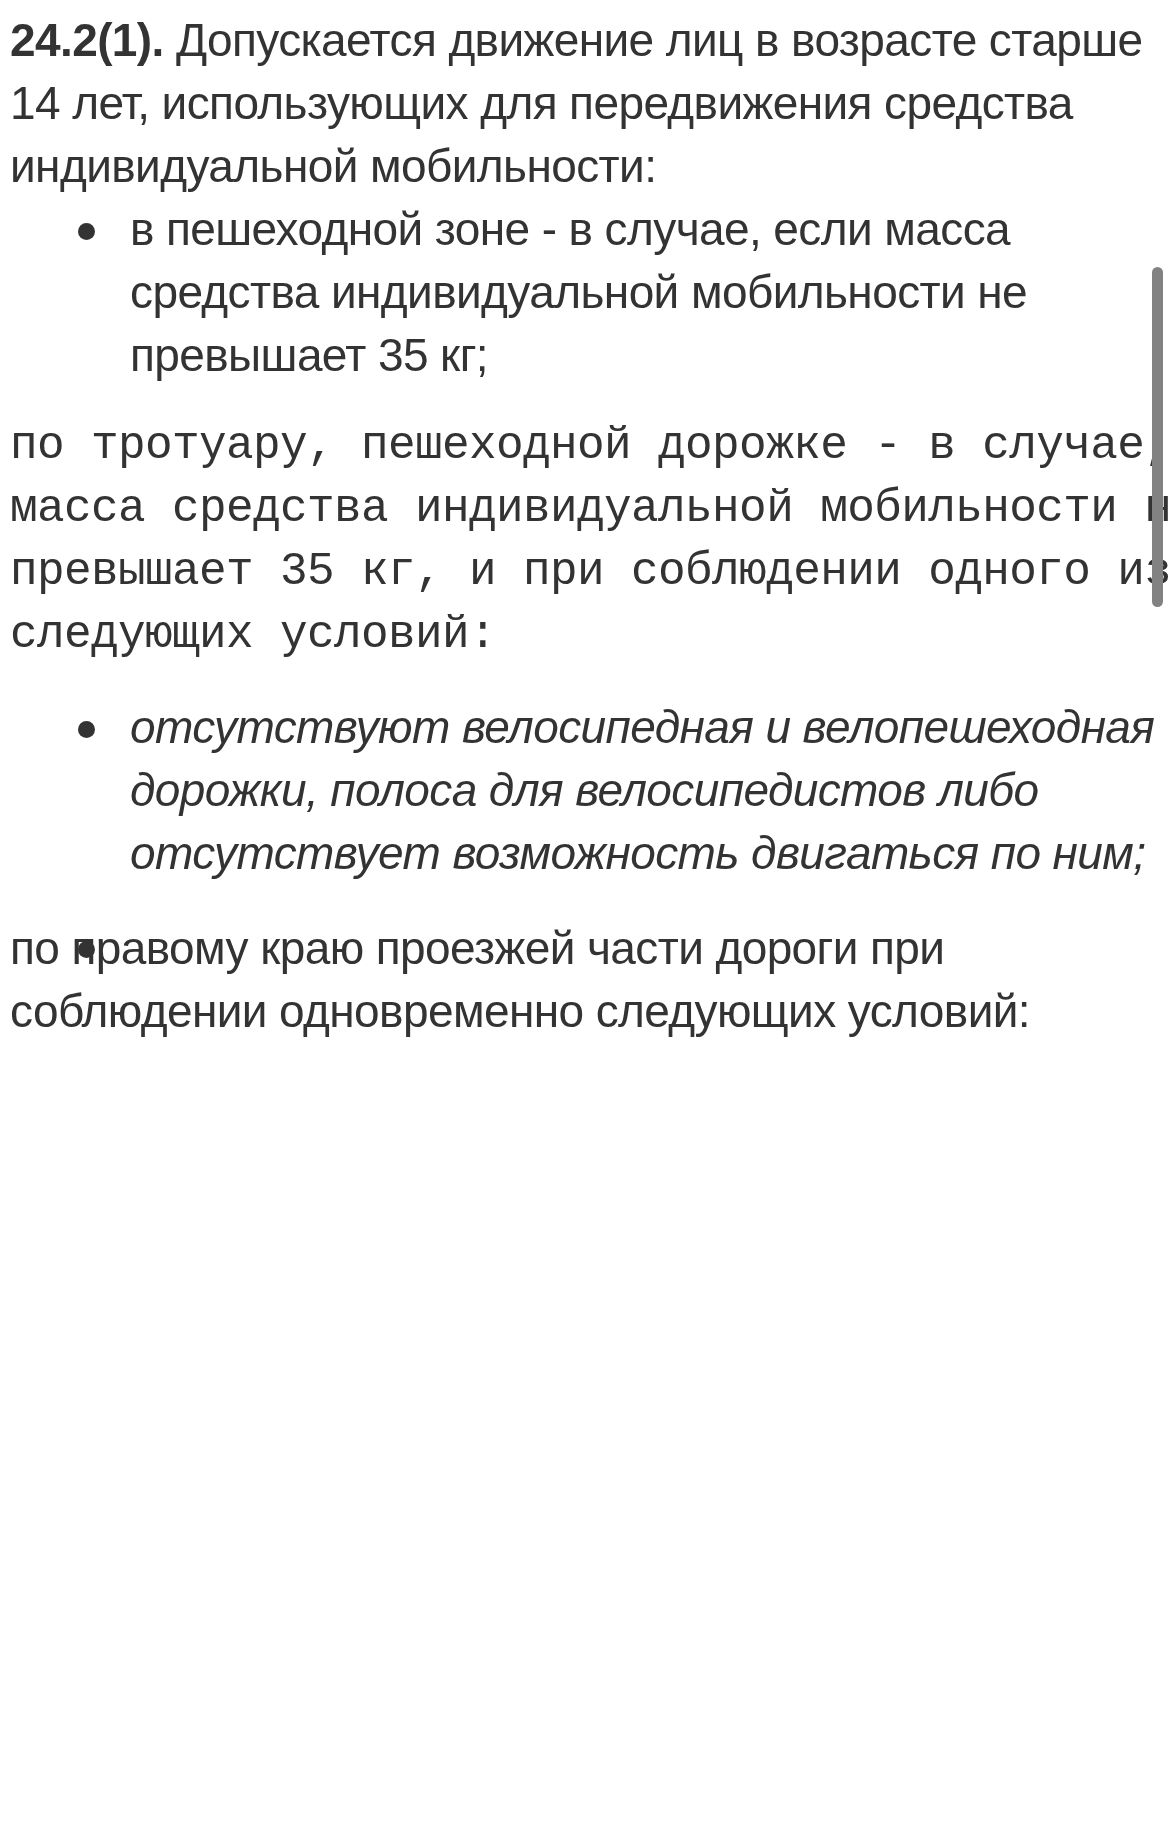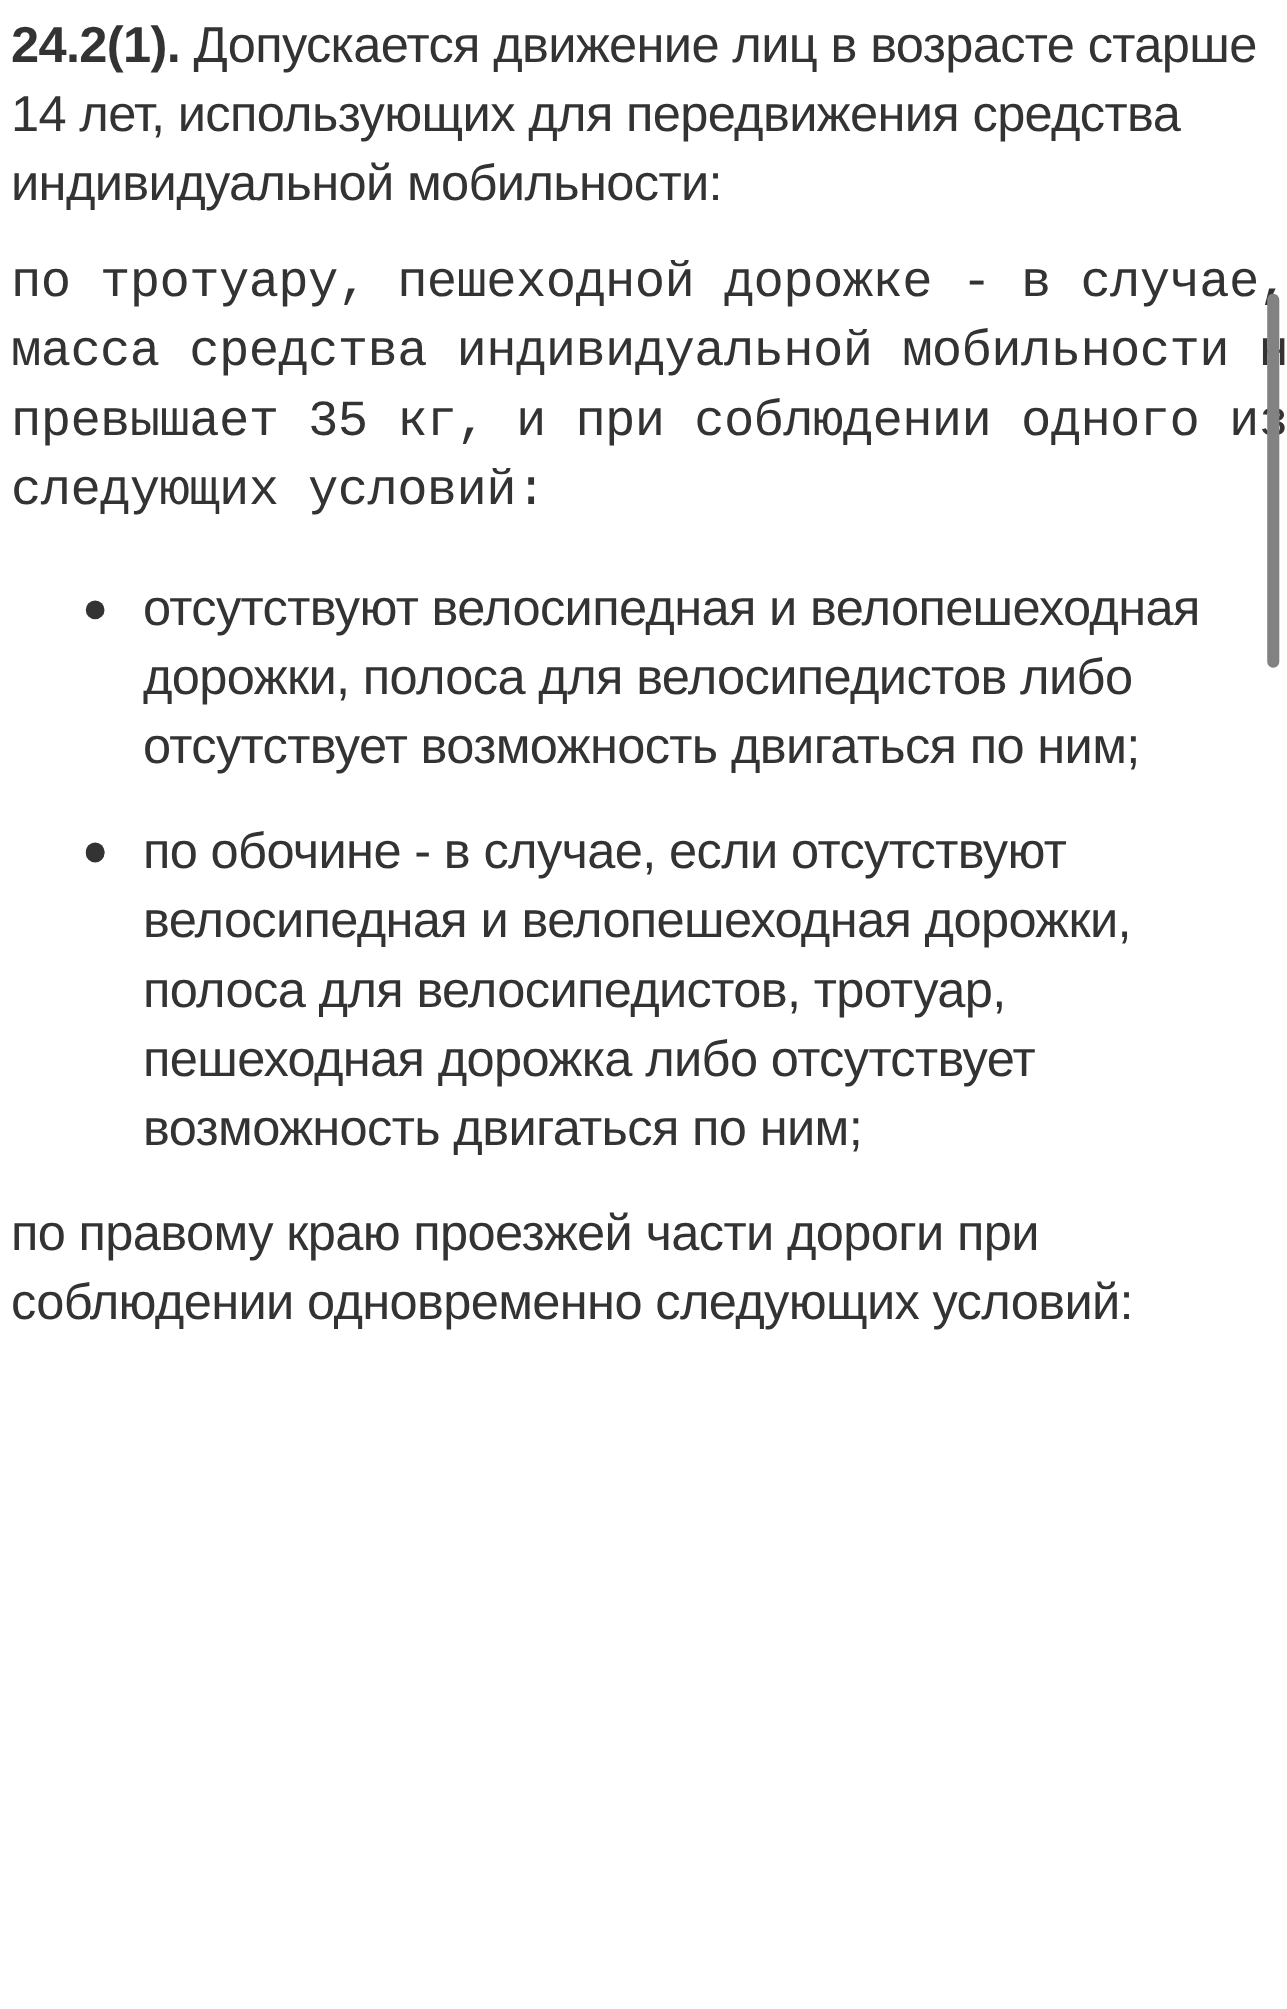--- a/index.html
+++ b/index.html
@@ -29,21 +29,21 @@
     white-space: pre;
   }
   .para-two { margin-top: 28px; font-family: Liberation Mono, monospace; }
   .para-three { margin-top: 32px; }
   b.section-num { font-weight: bold; }
   ul.blist {
     list-style: none;
     margin: 0;
     padding: 0;
   }
-  ul.blist-second { margin-top: 43px; }
+  ul.blist-second { margin-top: 29px; font-style: italic; }
   ul.blist li {
     position: relative;
     padding-left: 120px;
     white-space: pre;
   }
   ul.blist-second li + li { margin-top: 31px; }
   ul.blist-second li:nth-child(3) { margin-top: 32px; }
   .bullet {
     position: absolute;
     left: 68px;
@@ -65,36 +65,36 @@
 </style>
 </head>
 <body>
 
 <div class="doc">
 
   <p class="para para-intro"><b class="section-num">24.2(1).</b> <span>Допускается движение лиц в возрасте старше
 14 лет, использующих для передвижения средства
 индивидуальной мобильности:</span></p>
 
+  <ul class="blist blist-first">
+    <li><span class="bullet"></span><span>в пешеходной зоне - в случае, если масса
+средства индивидуальной мобильности не
+превышает 35 кг;</span></li>
+  </ul>
 
   <p class="para para-two">по тротуару, пешеходной дорожке - в случае, если
 масса средства индивидуальной мобильности не
 превышает 35 кг, и при соблюдении одного из
 следующих условий:</p>
 
   <ul class="blist blist-second">
     <li><span class="bullet"></span><span>отсутствуют велосипедная и велопешеходная
 дорожки, полоса для велосипедистов либо
 отсутствует возможность двигаться по ним;</span></li>
     <li><span class="bullet"></span></li>
-    <li><span class="bullet"></span><span>по обочине - в случае, если отсутствуют
-велосипедная и велопешеходная дорожки,
-полоса для велосипедистов, тротуар,
-пешеходная дорожка либо отсутствует
-возможность двигаться по ним;</span></li>
   </ul>
 
   <p class="para para-three">по правому краю проезжей части дороги при
 соблюдении одновременно следующих условий:</p>
 
 </div>
 
 <div class="scrollbar-thumb"></div>
 
 </body></html>

